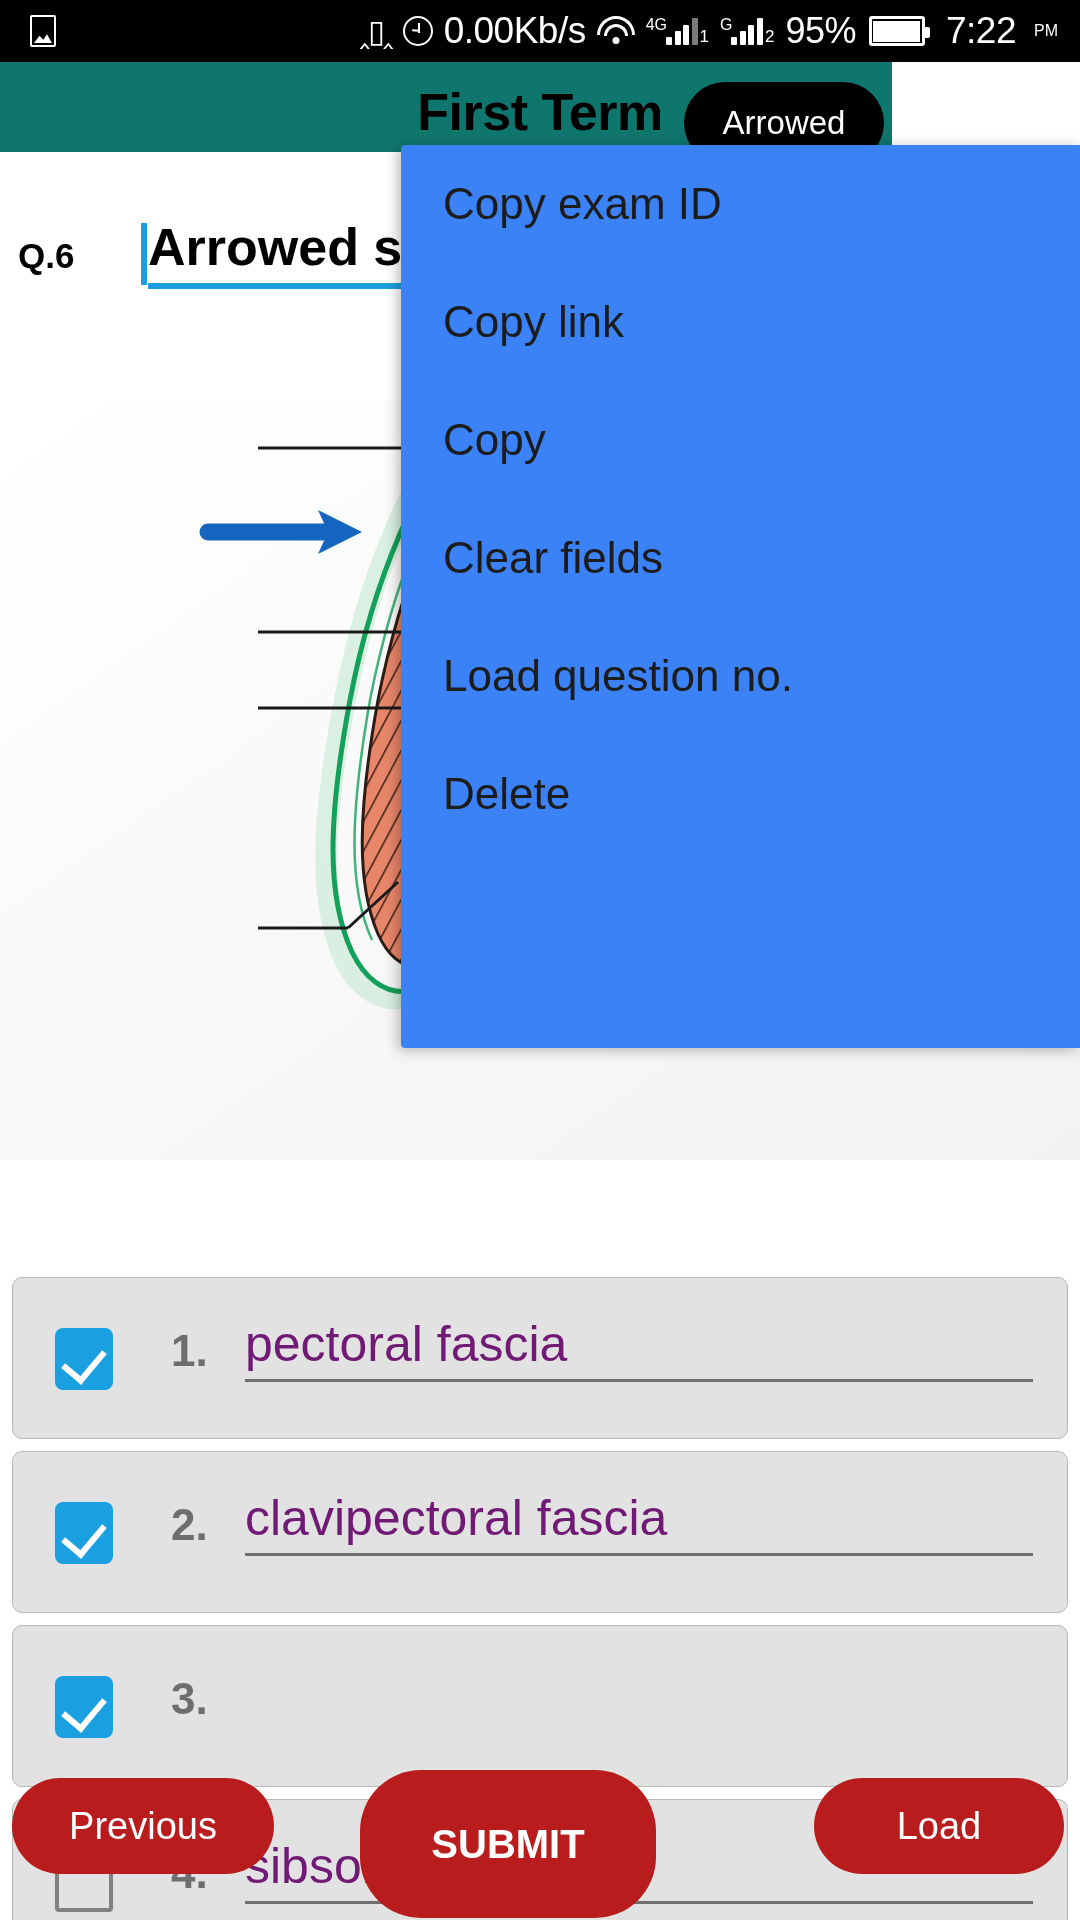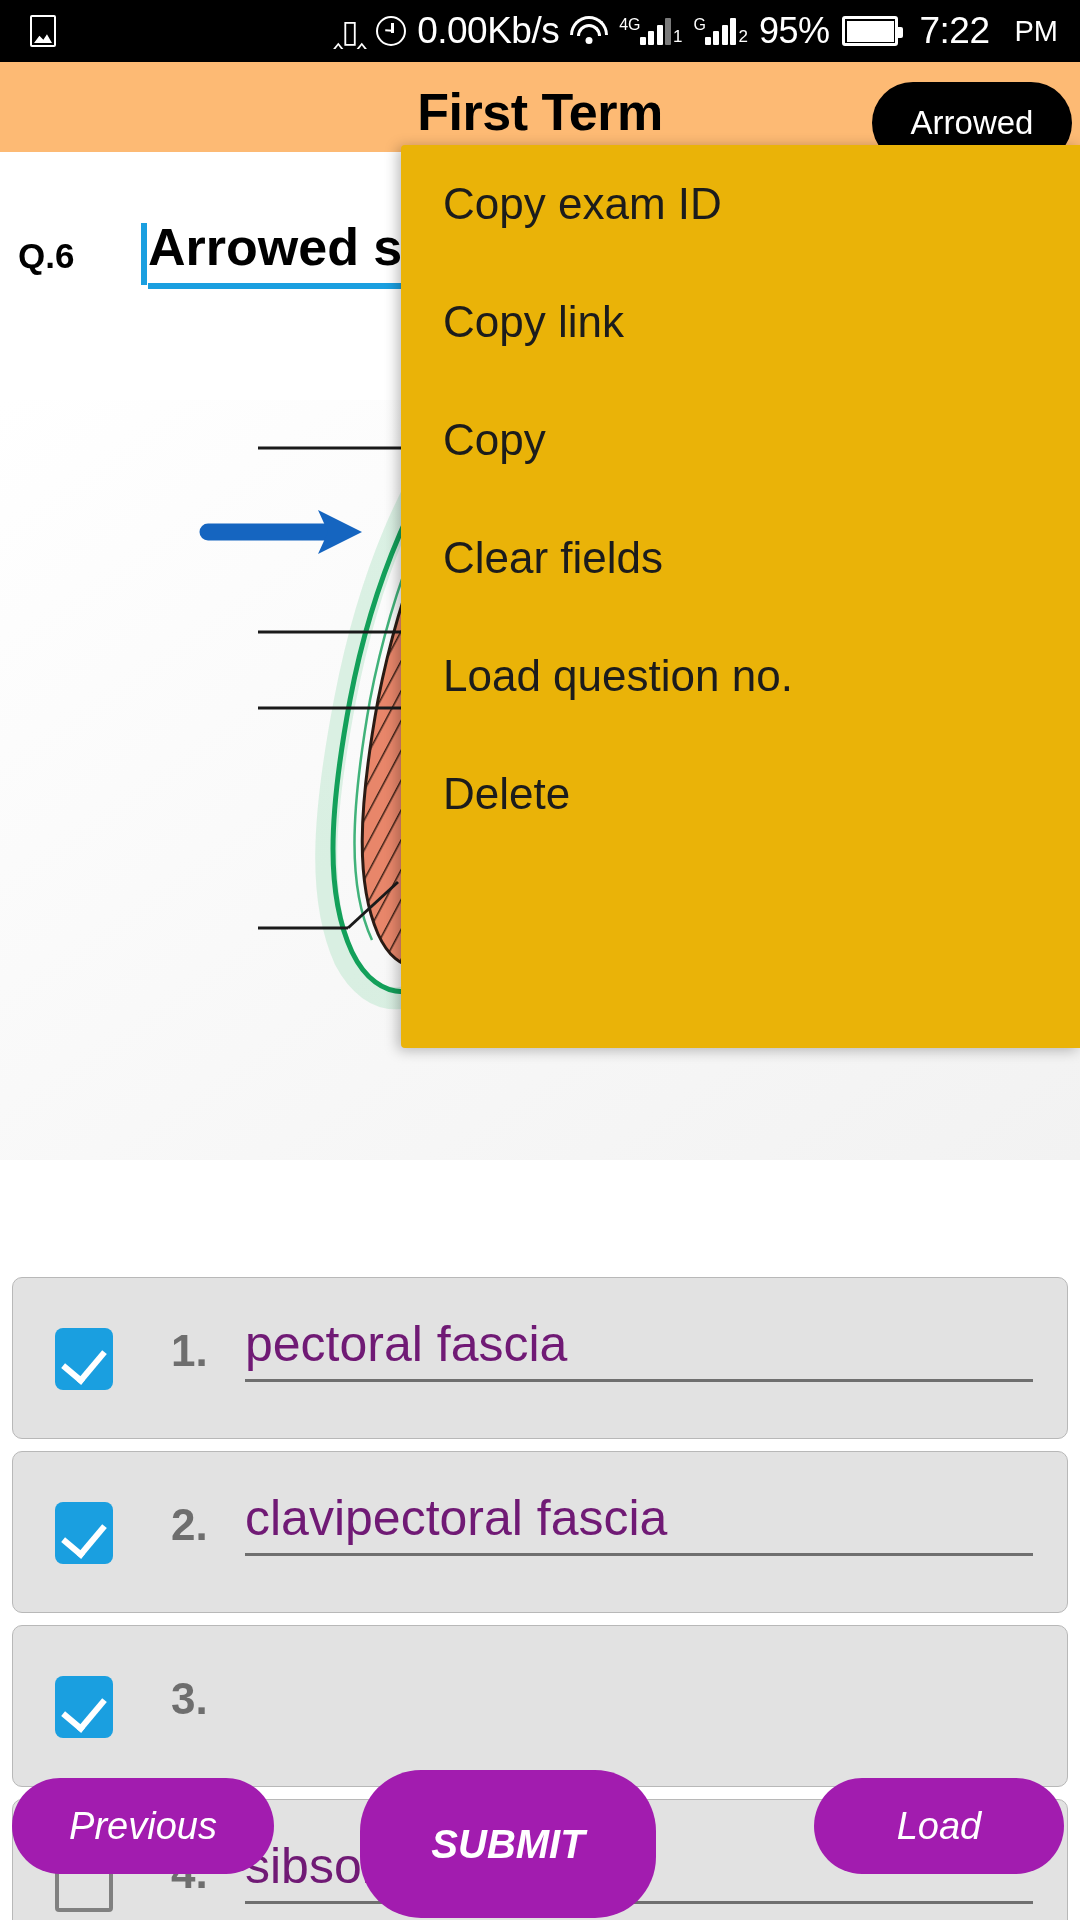--- a/index.html
+++ b/index.html
@@ -138,28 +138,28 @@
   }
   .batt-icon::after {
     content: "";
     position: absolute;
     right: -8px; top: 8px;
     width: 5px; height: 11px;
     background: #ffffff;
     border-radius: 0 2px 2px 0;
   }
   .clock-time { font-size: 37px; letter-spacing: -0.5px; margin-left: 10px; }
-  .clock-ampm { font-size: 29px; margin-left: 14px; }
+  .clock-ampm { font-size: 16px; margin-left: 7px; }
 
   
   .header {
     position: absolute;
     left: 0; top: 62px;
-    width: 1080px; height: 90px;
-    background: #fdba74;
+    width: 892px; height: 90px;
+    background: #0f766e;
   }
   .header-title {
     position: absolute;
     left: 0; top: 20px;
     width: 1080px;
     text-align: center;
     font-size: 52px;
     font-weight: bold;
     color: #000000;
     letter-spacing: -0.5px;
@@ -277,21 +277,21 @@
     color: #701a75;
     line-height: 1.05;
     white-space: nowrap;
   }
 
   
   .popup-menu {
     position: absolute;
     left: 401px; top: 145px;
     width: 679px; height: 903px;
-    background: #eab308;
+    background: #3b82f6;
     border-radius: 4px 0 0 4px;
     box-shadow: -3px 2px 14px rgba(0,0,0,0.28);
     overflow: hidden;
   }
   .menu-item {
     position: absolute;
     left: 0;
     width: 679px;
     height: 118px;
     display: flex;
@@ -302,26 +302,25 @@
   }
 
   
   .bottom-bar {
     position: absolute;
     left: 0; top: 1770px;
     width: 1080px; height: 150px;
   }
   .nav-btn {
     position: absolute;
-    background: #a21caf;
+    background: #b91c1c;
     color: #ffffff;
     display: flex;
     align-items: center;
     justify-content: center;
-    font-style: italic;
   }
   .btn-prev {
     left: 12px; top: 8px;
     width: 262px; height: 96px;
     border-radius: 48px;
     font-size: 38px;
   }
   .btn-submit {
     left: 360px; top: 0px;
     width: 296px; height: 148px;

